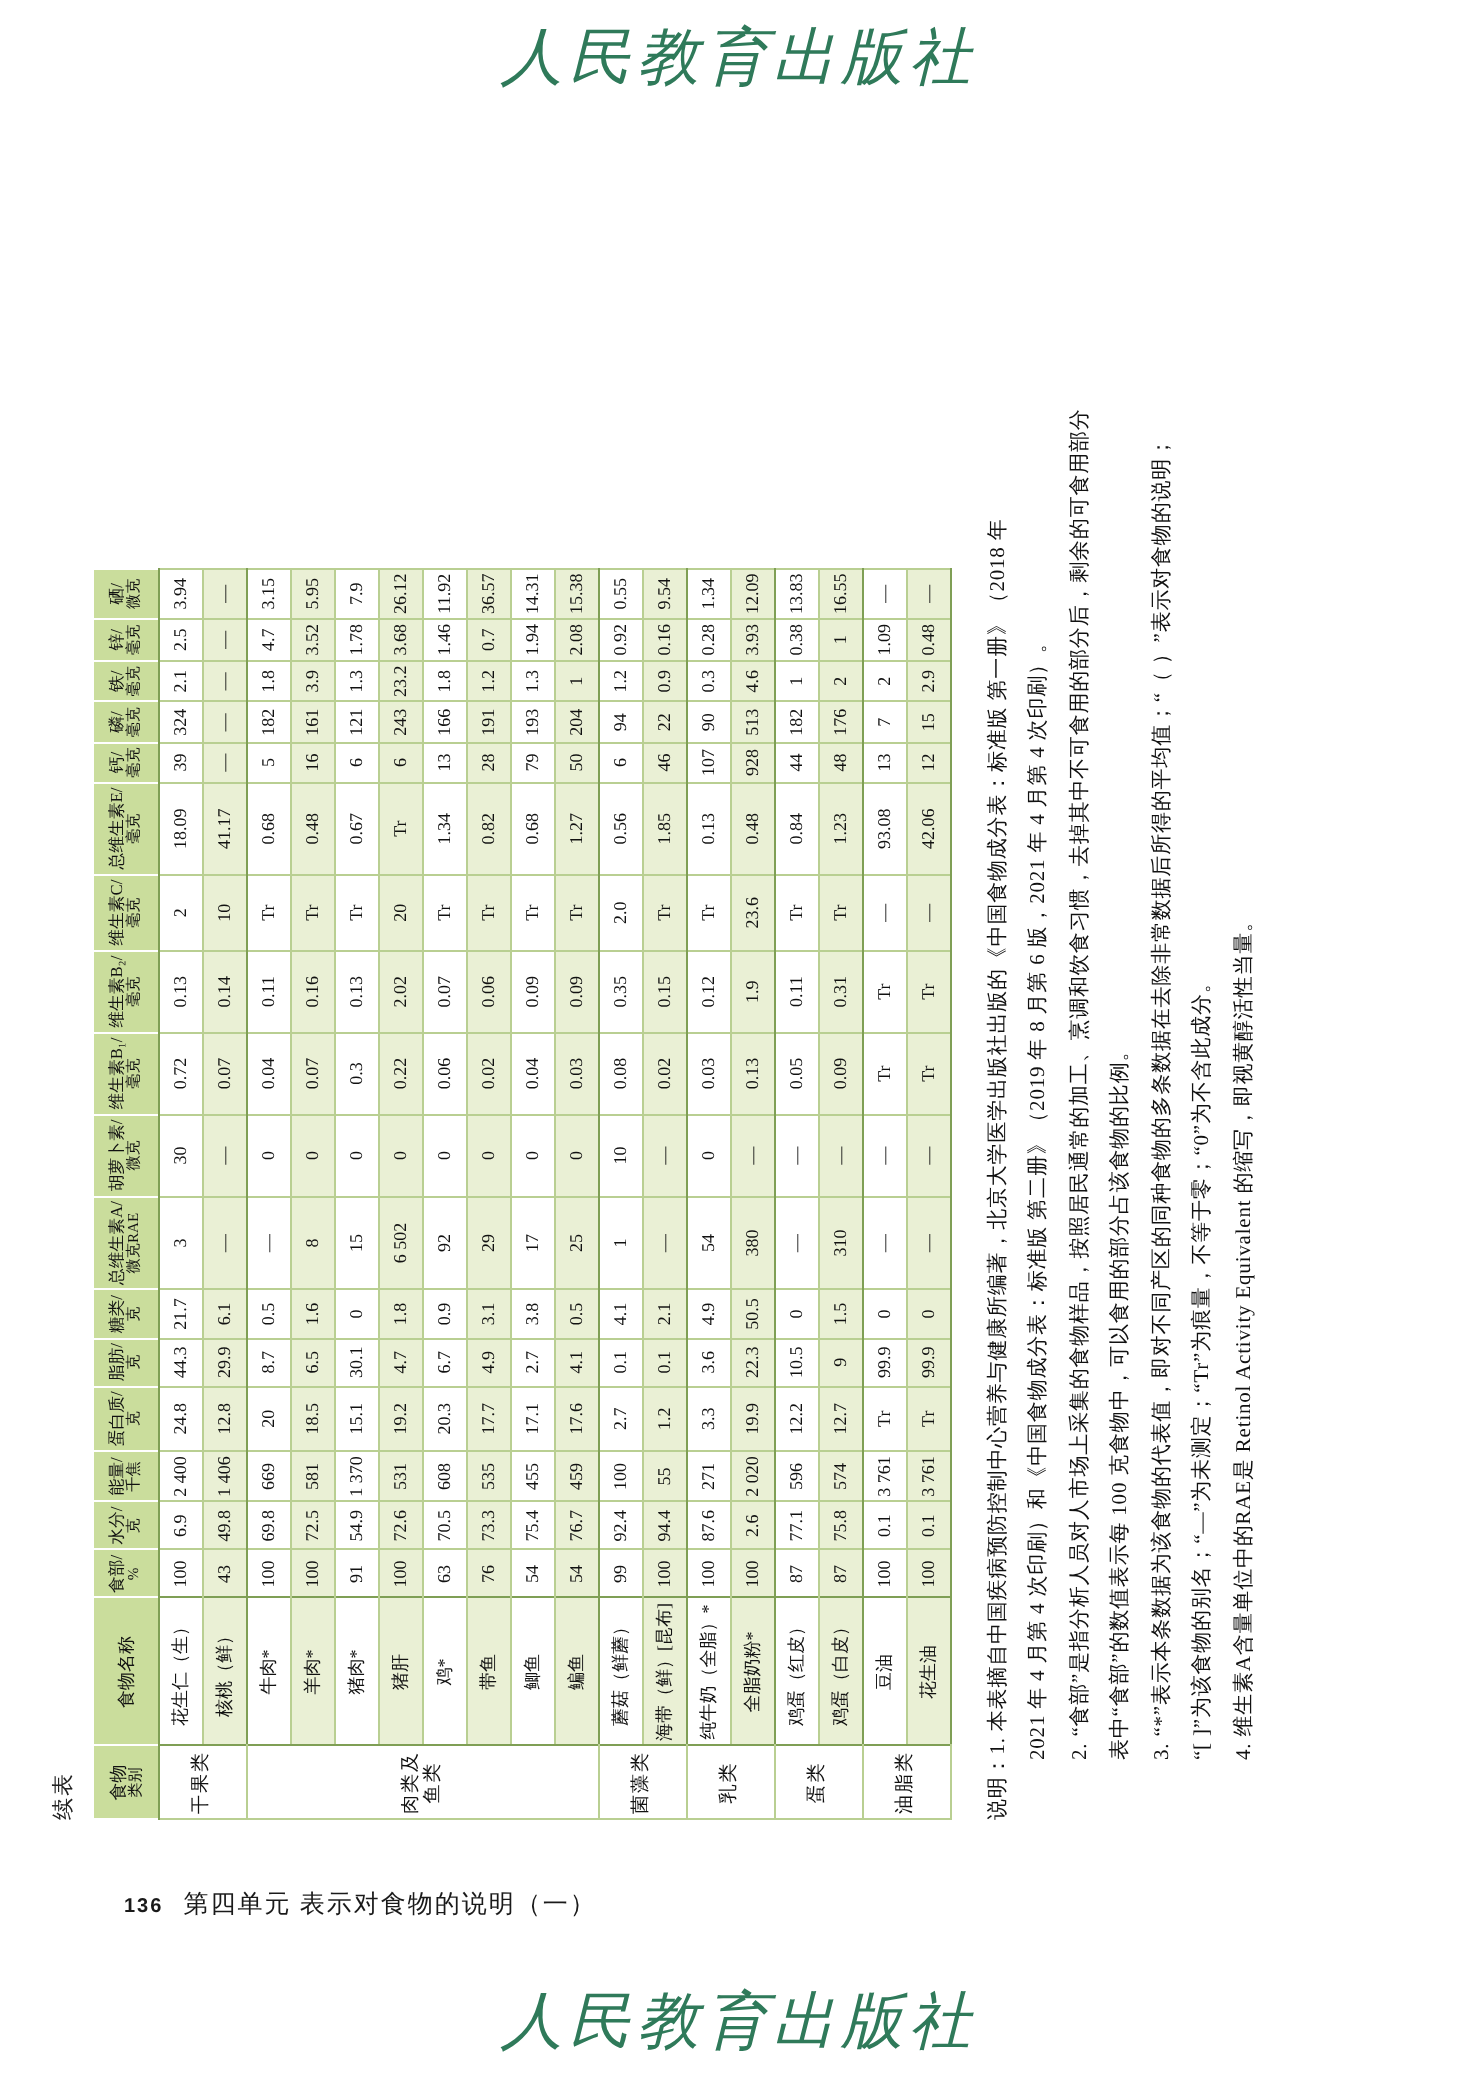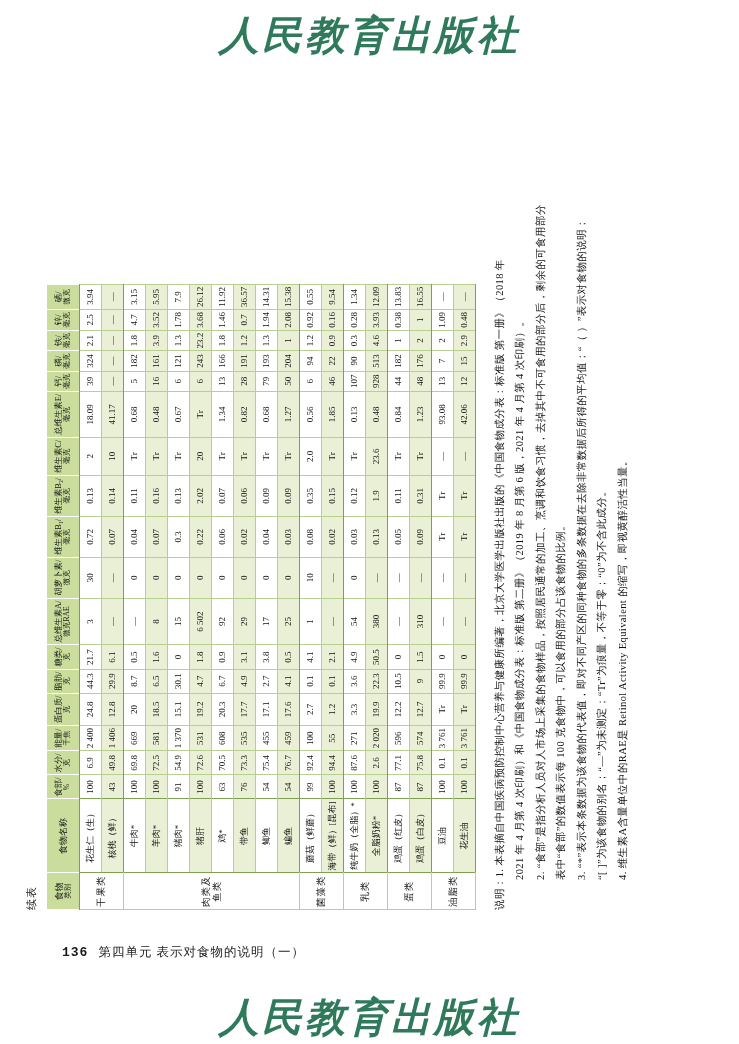--- a/index.html
+++ b/index.html
@@ -16,45 +16,45 @@
   }
 
   
   .watermark {
     position: absolute;
     left: 0;
     width: 739px;
     text-align: center;
     color: #2f7a5a;
     font-family: "Liberation Serif", serif;
-    font-size: 40px;
+    font-size: 31px;
     font-style: italic;
-    font-weight: bold;
+    font-weight: normal;
     letter-spacing: 3px;
     white-space: nowrap;
     user-select: none;
   }
   .watermark.top { top: 8px; }
   .watermark.bottom { top: 990px; }
 
   
   .page-footer {
     position: absolute;
     left: 62px;
     top: 944px;
     font-size: 12.5px;
     color: #1a1a1a;
     letter-spacing: 1px;
     white-space: nowrap;
   }
   .page-footer .pagenum {
     font-weight: bold;
     margin-right: 10px;
-    font-family: Liberation Mono, monospace;
-    font-size: 13px;
+    font-family: Liberation Sans, sans-serif;
+    font-size: 10px;
   }
 
   
   #stage {
     position: absolute;
     
     width: 880px;
     height: 700px;
     left: 50%;
     top: 470px;

